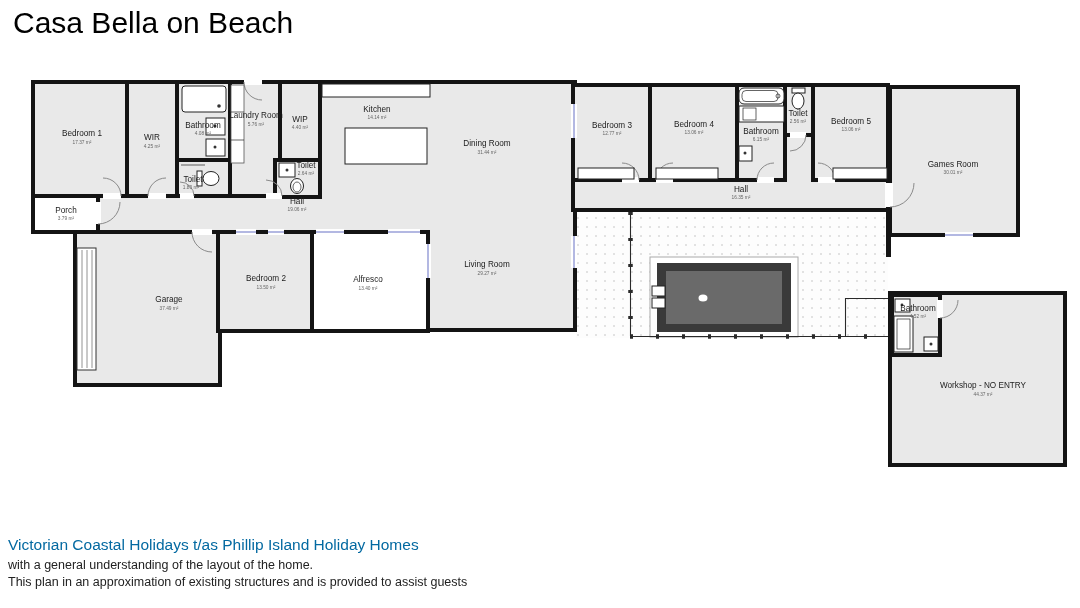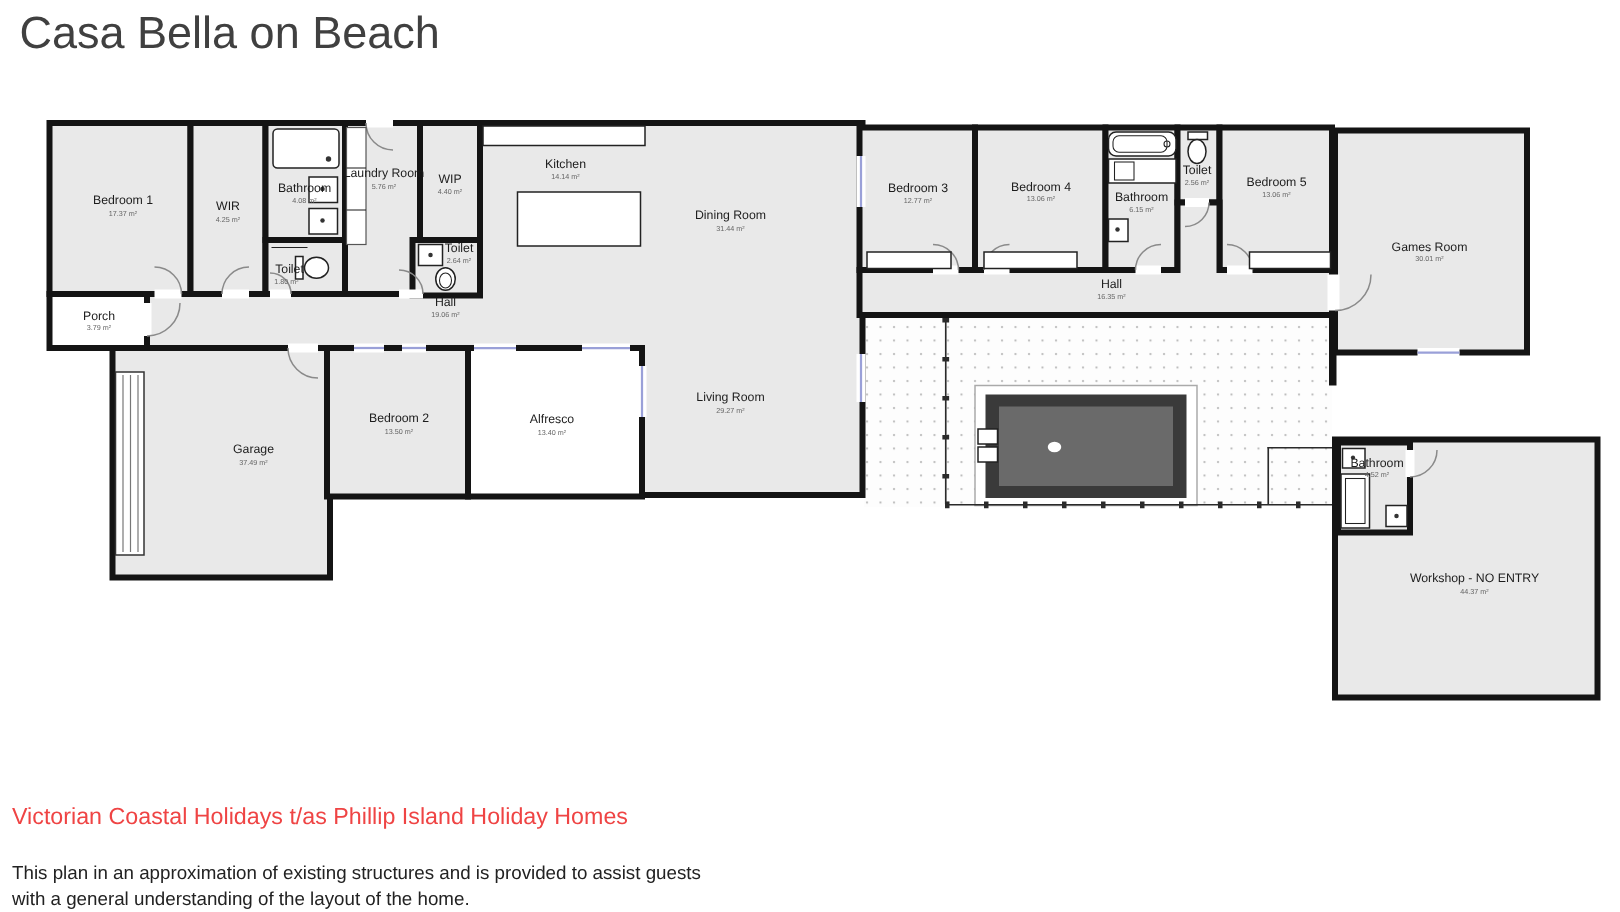--- a/index.html
+++ b/index.html
@@ -1,20 +1,20 @@
 <!DOCTYPE html>
 <html><head>
 <meta charset="utf-8">
 <style>
   html,body{margin:0;padding:0;background:#fff;width:1080px;height:608px;overflow:hidden;
     font-family:"Liberation Sans",sans-serif;}
   #page{position:relative;width:1080px;height:608px;background:#fff;}
-  #title{position:absolute;left:13px;top:6px;font-size:30px;font-weight:400;color:#404040;}
+  #title{position:absolute;left:13px;top:6px;font-size:30px;font-weight:400;color:#000000;}
   #footer{position:absolute;left:8px;top:536px;color:#222;}
-  #footer .company{font-size:15.5px;color:#ef4444;margin-bottom:20px;}
+  #footer .company{font-size:15.5px;color:#0369a1;margin-bottom:3px;}
   #footer .disc{font-size:12.5px;line-height:1.38;}
   svg{position:absolute;left:0;top:0;}
   .room{fill:#e9e9e9;stroke:#141414;stroke-width:4;stroke-linejoin:miter;}
   .room-w{fill:#ffffff;stroke:#141414;stroke-width:4;}
   .wall{stroke:#141414;stroke-width:5;fill:none;}
   .fix{fill:#fff;stroke:#222;stroke-width:1;}
   .fix2{fill:none;stroke:#222;stroke-width:0.7;}
   .gap{fill:#fff;stroke:none;}
   .win{stroke:#9aa0d8;stroke-width:1.5;}
   .door{fill:none;stroke:#8a8a8a;stroke-width:1;}
@@ -235,16 +235,16 @@
       <text class="ra" x="953" y="174">30.01 m²</text>
       <text class="rn" x="918" y="311">Bathroom</text>
       <text class="ra" x="918" y="318">4.52 m²</text>
       <text class="rn" x="983" y="388">Workshop - NO ENTRY</text>
       <text class="ra" x="983" y="396">44.37 m²</text>
     </g>
   </svg>
 
   <div id="footer">
     <div class="company">Victorian Coastal Holidays t/as Phillip Island Holiday Homes</div>
+    <div class="disc">with a general understanding of the layout of the home.</div>
     <div class="disc">This plan in an approximation of existing structures and is provided to assist guests</div>
-    <div class="disc">with a general understanding of the layout of the home.</div>
   </div>
 </div>
 
 </body></html>

